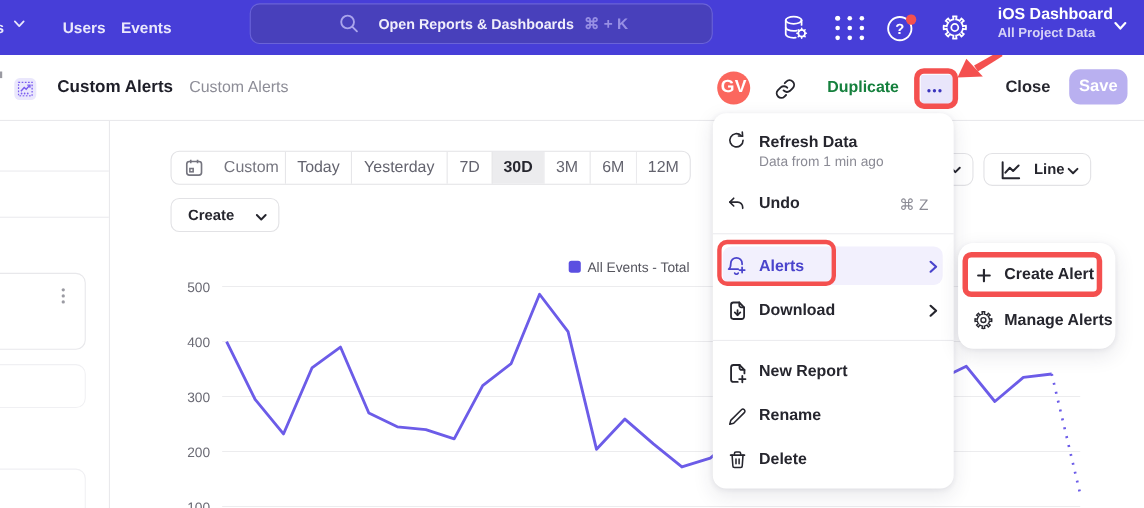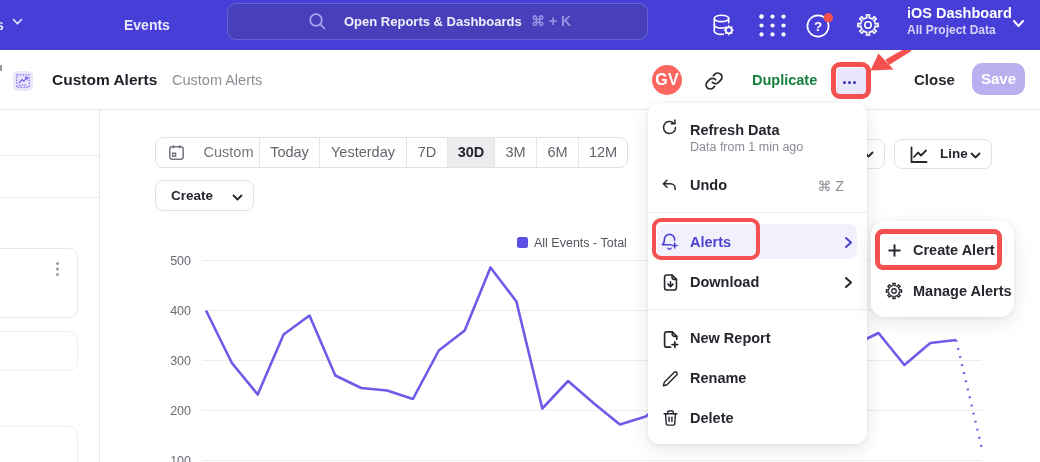--- a/index.html
+++ b/index.html
@@ -219,21 +219,22 @@
     <circle cx="12" cy="12" r="3"></circle>
   </svg>
   <div class="mitem" style="top:62px;">Manage Alerts</div>
 </div>
 
 <div class="topnav">
   <div class="nav-item" style="left:-4px;">s</div>
   <svg class="abs" style="left:12px;top:18px;" width="11" height="8" viewBox="0 0 11 8" fill="none" stroke="#e9e7fb" stroke-width="1.6" stroke-linecap="round" stroke-linejoin="round">
         <polyline points="1.5,1.5 5.5,5.8 9.5,1.5"></polyline>
       </svg>
-  <div class="nav-item" style="left:124px;text-align:right;">Events</div>
+  <div class="nav-item" style="left:57px;">Users</div>
+  <div class="nav-item" style="left:110px;text-align:right;">Events</div>
   <div class="searchbar">
     <svg class="abs" style="left:80px;top:8px;" width="19" height="19" viewBox="0 0 19 19" fill="none" stroke="#aaa4ec" stroke-width="1.7" stroke-linecap="round">
           <circle cx="8" cy="8" r="5.8"></circle>
           <line x1="12.4" y1="12.4" x2="16.5" y2="16.5"></line>
         </svg>
     <div class="searchtxt">Open Reports &amp; Dashboards</div>
     <div class="searchkbd">⌘ + K</div>
   </div>
 
   <svg class="abs" style="left:711px;top:13px;" width="25" height="25" viewBox="0 0 25 25" fill="none" stroke="#ffffff" stroke-width="1.6" stroke-linecap="round">

